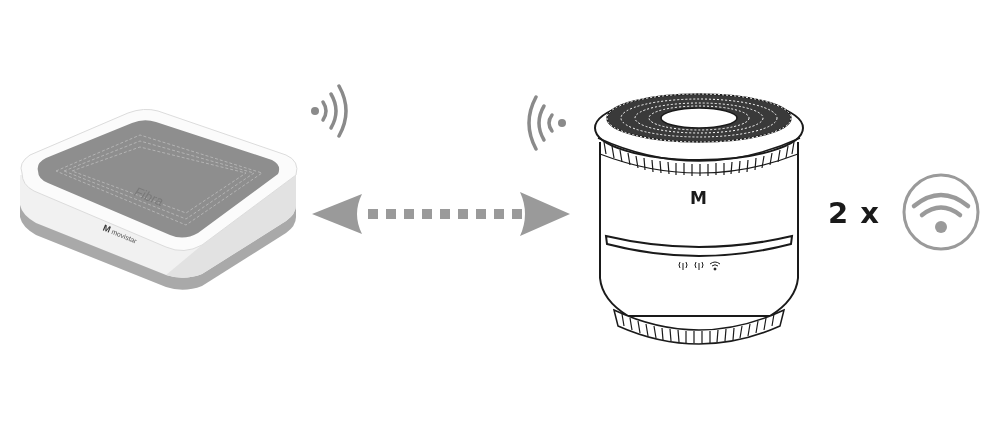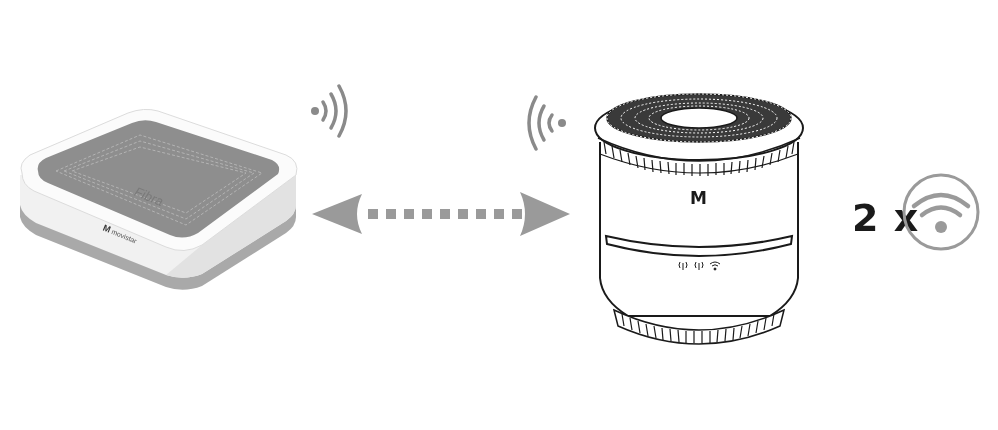--- a/index.html
+++ b/index.html
@@ -1,19 +1,19 @@
 <!DOCTYPE html>
 <html><head>
 <meta charset="utf-8">
 <style>
   html, body { margin:0; padding:0; background:#ffffff; }
   body { width:998px; height:430px; position:relative; overflow:hidden; font-family:"Liberation Sans", sans-serif; }
   .abs { position:absolute; }
   svg { display:block; }
-  .count-label { position:absolute; left:828px; top:196px; font-family:"DejaVu Sans", sans-serif; font-weight:bold; font-size:38px; color:#1a1a1a; letter-spacing:1px;margin-left:24px; }
+  .count-label { position:absolute; left:828px; top:196px; font-family:"DejaVu Sans", sans-serif; font-weight:bold; font-size:29px; color:#1a1a1a; letter-spacing:1px; }
 </style>
 </head>
 <body>
 
 <div class="abs" style="left:16px;top:105px;width:285px;height:190px;">
   <svg width="285" height="190" viewBox="0 0 285 190">
 
     <path d="M4 98 L4 112 Q6 122 20 130 L150 182 Q168 188 186 181 L270 128 Q280 121 280 112 L280 98 Z" fill="#a9a9a9"></path>
 
     <path d="M4 70 L4 100 Q6 110 20 118 L150 170 Q168 176 186 169 L270 116 Q280 109 280 100 L280 70 Z" fill="#f1f1f1"></path>

